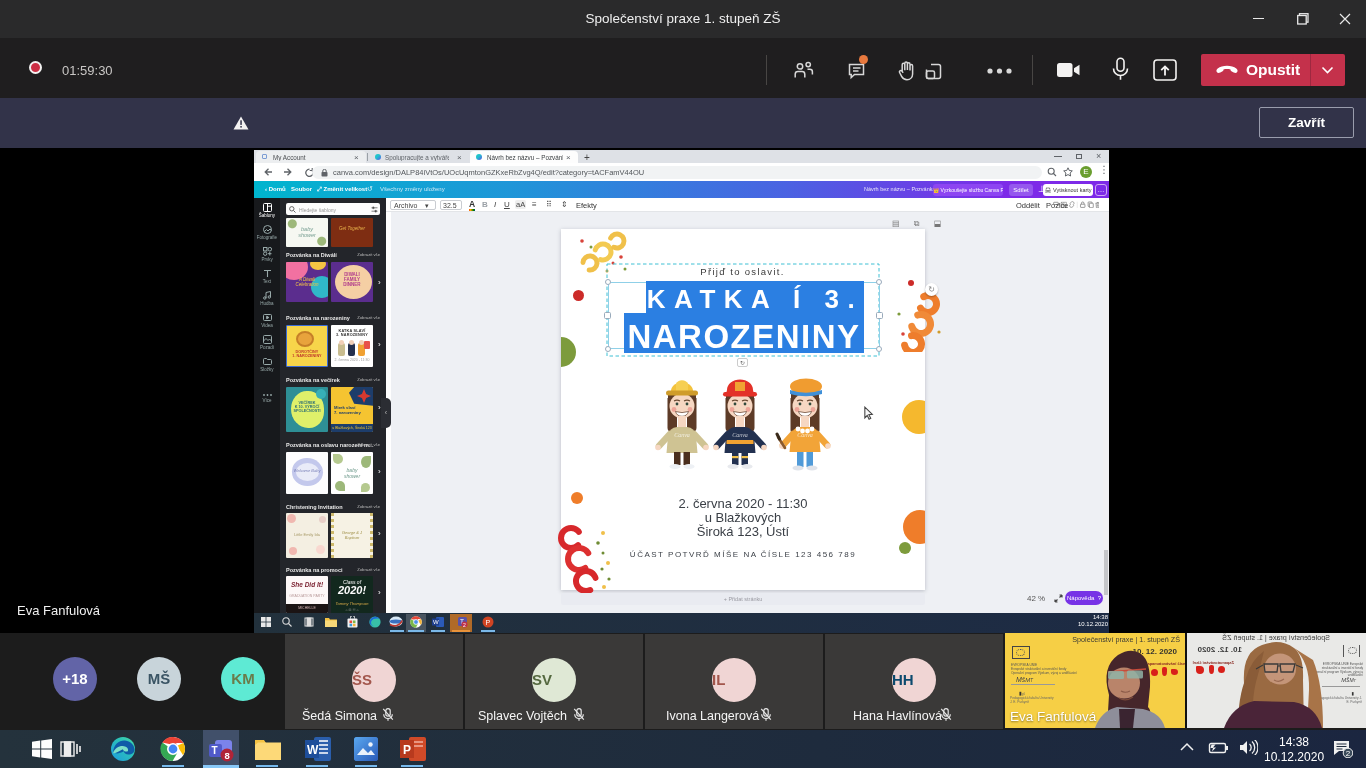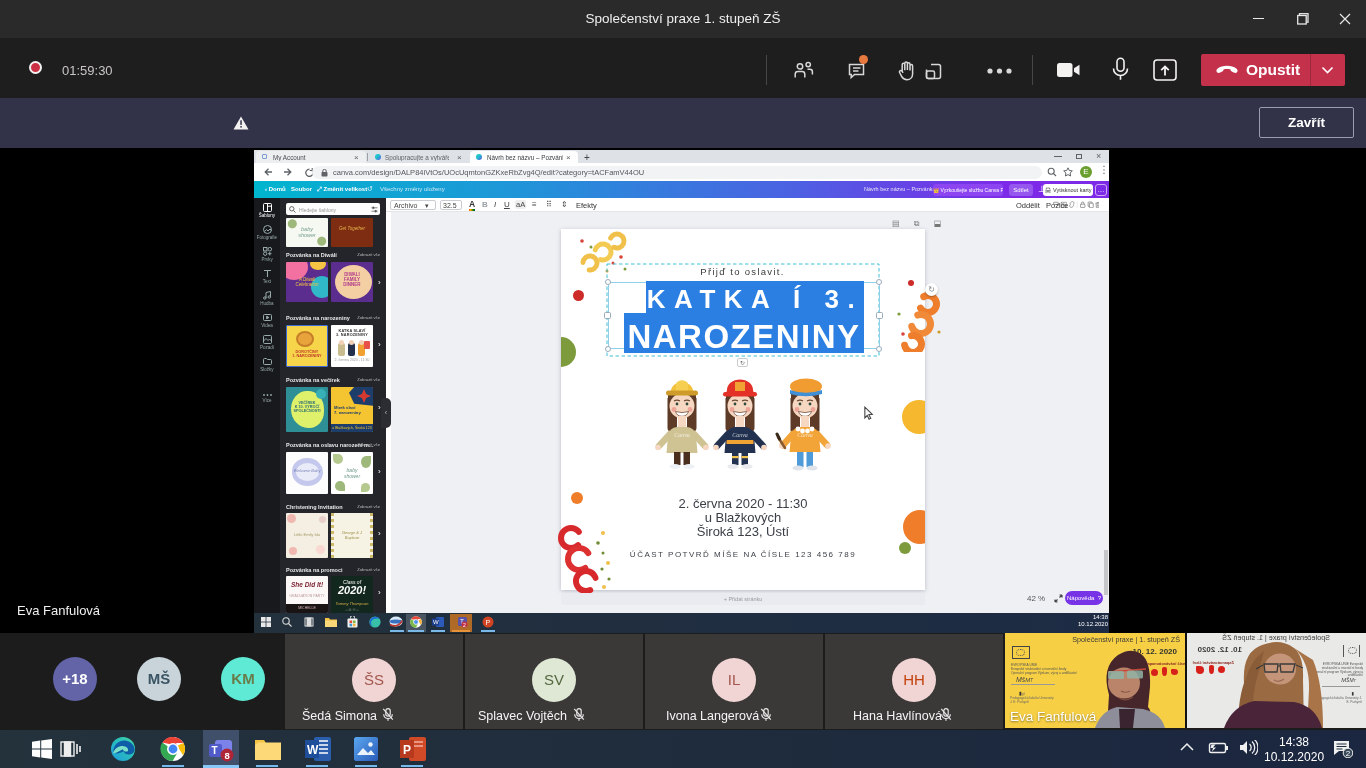--- a/index.html
+++ b/index.html
@@ -5,21 +5,21 @@
   html,body{margin:0;padding:0;background:#000;}
   *{box-sizing:border-box;}
   #root{position:relative;width:1366px;height:768px;overflow:hidden;font-family:"Liberation Sans",sans-serif;background:#000;}
   .abs{position:absolute;}
   .rail{left:0;width:26px;text-align:center;color:#9aa;font-size:4.5px;}
   .rail svg{display:block;margin:0 auto 1px;}
   .thumb{width:42px;overflow:hidden;border-radius:1px;}
   .cat{left:32px;color:#e8e8e8;font-size:5.5px;font-weight:700;white-space:nowrap;}
   .catR{left:100px;width:26px;text-align:right;color:#b8b8b8;font-size:4.2px;white-space:nowrap;}
   .circ{top:657px;width:44px;height:44px;border-radius:50%;font-size:15px;font-weight:700;text-align:center;line-height:44px;}
-  .circ2{top:658px;width:44px;height:44px;border-radius:50%;font-size:15px;font-weight:400;text-align:center;line-height:44px;}
+  .circ2{top:658px;width:44px;height:44px;border-radius:50%;font-size:15px;font-weight:700;text-align:left;line-height:44px;}
   .tile{top:634px;width:178px;height:95px;background:#3a3938;}
   .name{top:709px;color:#f5f5f5;font-size:12.5px;}
   .micoff{top:707px;width:15px;height:15px;}
 </style>
 </head>
 <body>
 <div id="root">
 
   
   <div class="abs" style="left:0;top:0;width:1366px;height:38px;background:#2a2a2b;"></div>
@@ -611,21 +611,21 @@
   <div class="abs circ" style="left:137px;top:657px;background:#c8d4da;color:#3a5464;">MŠ</div>
   <div class="abs circ" style="left:221px;top:657px;background:#5eead4;color:#6a7b4a;">KM</div>
   
   <div class="abs tile" style="left:285px;"></div>
   <div class="abs tile" style="left:465px;"></div>
   <div class="abs tile" style="left:645px;"></div>
   <div class="abs tile" style="left:825px;"></div>
   <div class="abs circ2" style="left:352px;background:#f0d5d4;color:#a2564c;">ŠS</div>
   <div class="abs circ2" style="left:532px;background:#dfe8d5;color:#54683f;">SV</div>
   <div class="abs circ2" style="left:712px;background:#f0d5d4;color:#a2564c;">IL</div>
-  <div class="abs circ2" style="left:892px;background:#f0d5d4;color:#c2410c;">HH</div>
+  <div class="abs circ2" style="left:892px;background:#f0d5d4;color:#0c4a6e;">HH</div>
   <div class="abs name" style="left:302px;">Šedá Simona</div>
   <div class="abs name" style="left:478px;">Splavec Vojtěch</div>
   <div class="abs name" style="left:666px;">Ivona Langerová</div>
   <div class="abs name" style="left:853px;">Hana Havlínová</div>
   <svg class="abs micoff" style="left:380px;">
       <use href="#micx"></use>
     </svg>
   <svg class="abs micoff" style="left:571px;">
       <use href="#micx"></use>
     </svg>

